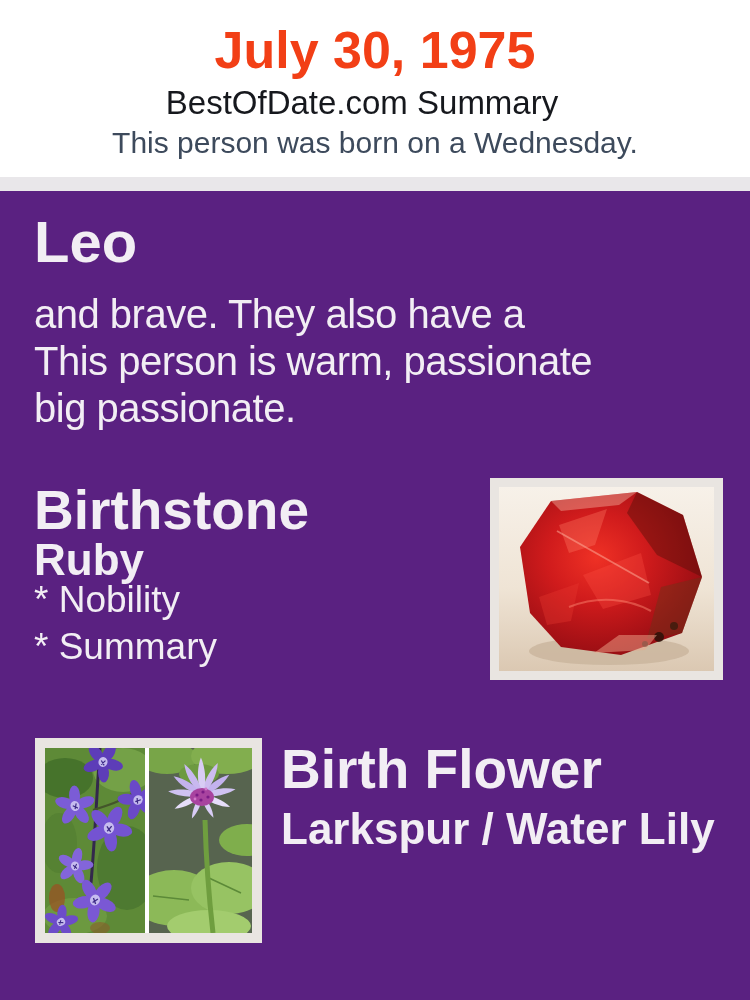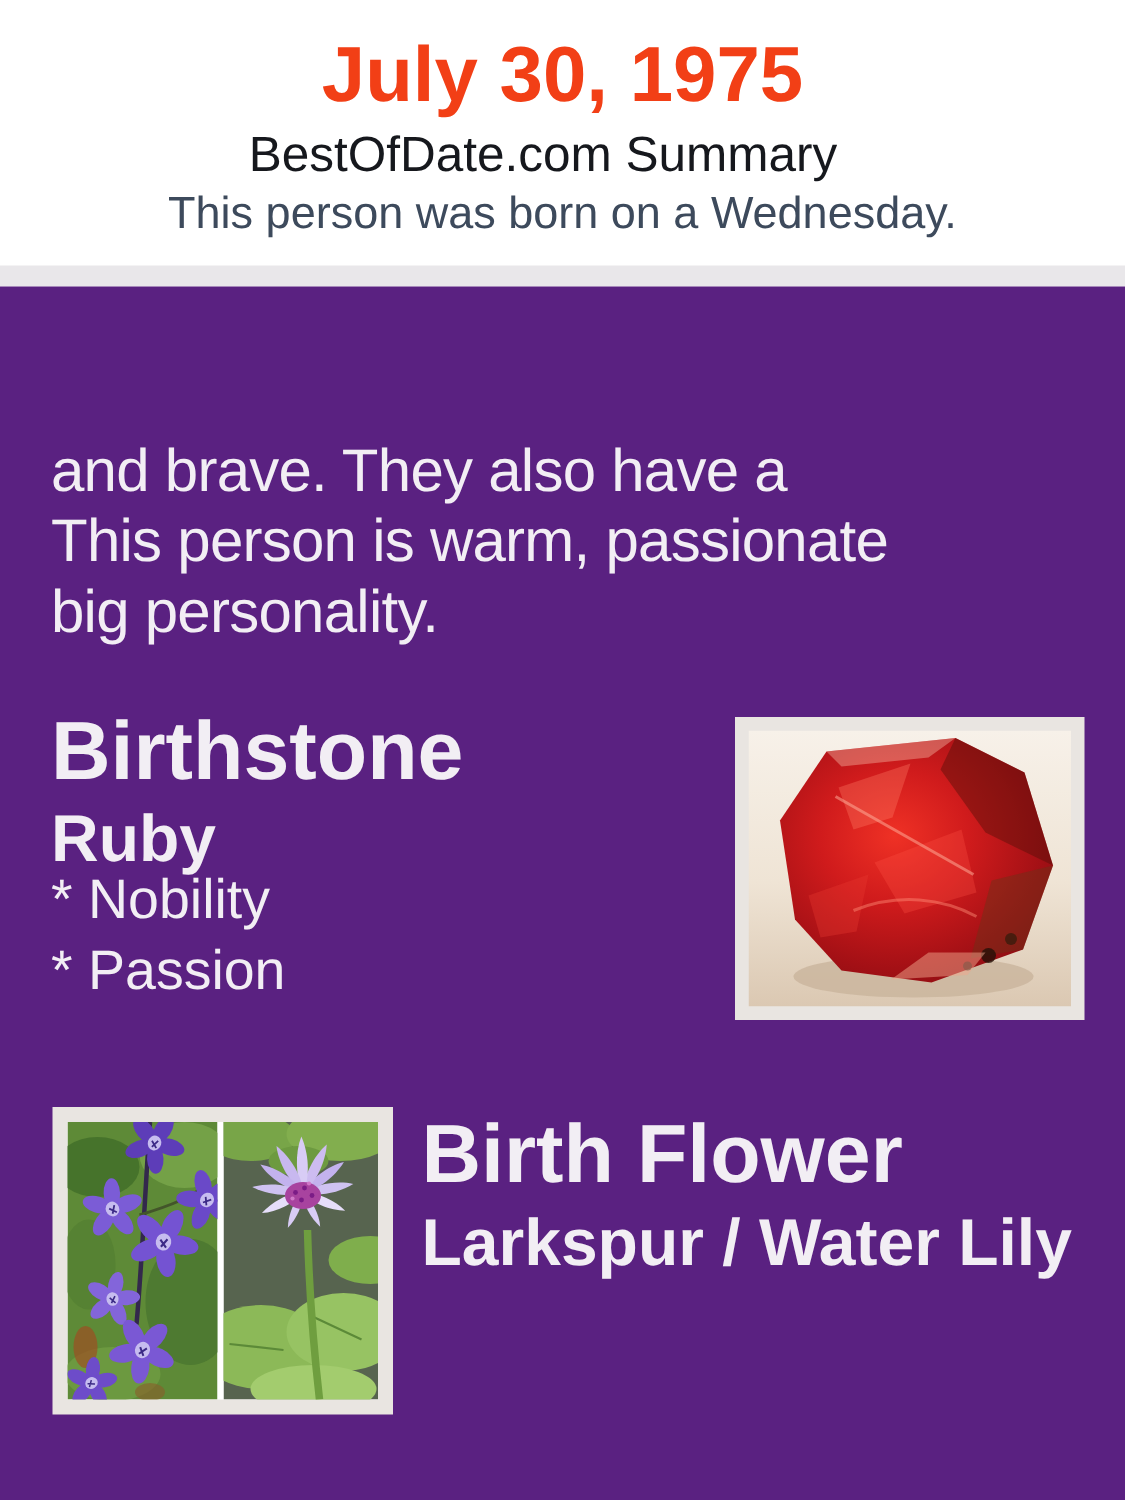--- a/index.html
+++ b/index.html
@@ -31,21 +31,21 @@
     font-size:30px;font-weight:400;color:var(--slate);line-height:1.15;
   }
   .header-divider{position:absolute;left:0;top:177px;width:750px;height:14px;background:var(--band-gray);}
   
   .content{position:absolute;left:0;top:191px;width:750px;height:809px;background:var(--purple);color:var(--text-light);}
   .zodiac-title{position:absolute;left:34px;top:16px;font-size:58px;font-weight:bold;line-height:1.2;}
   .zodiac-desc{position:absolute;left:34px;top:100px;font-size:40px;line-height:47px;letter-spacing:-0.5px;}
   .section-title{font-size:55px;font-weight:bold;line-height:1.2;}
   .section-name{font-size:44px;font-weight:700;line-height:1.2;}
   .trait-list{font-size:37px;line-height:47px;font-weight:400;}
-  .birthstone-title{position:absolute;left:34px;top:276px;}
+  .birthstone-title{position:absolute;left:34px;top:286px;}
   .birthstone-name{position:absolute;left:34px;top:343px;}
   .birthstone-traits{position:absolute;left:34px;top:385px;}
   .birthflower-title{position:absolute;left:281px;top:545px;}
   .birthflower-name{position:absolute;left:281px;top:612px;}
   .birthflower-traits{position:absolute;left:281px;top:656px;}
   
   .photo-frame{position:absolute;background:var(--frame);box-sizing:border-box;}
   .ruby-frame{left:490px;top:287px;width:233px;height:202px;padding:9px;}
   .flower-frame{left:35px;top:547px;width:227px;height:205px;padding:10px;}
   .ruby-frame svg{display:block;width:215px;height:184px;}
@@ -61,31 +61,32 @@
 
   <div class="header">
     <div class="date-title">July 30, 1975</div>
     <div class="site-summary">BestOfDate.com Summary</div>
     <div class="born-line">This person was born on a Wednesday.</div>
   </div>
   <div class="header-divider"></div>
 
   <div class="content">
 
+    <div class="zodiac-title">Leo</div>
     <div class="zodiac-desc">
       <div>and brave. They also have a</div>
       <div>This person is warm, passionate</div>
-      <div>big personality.</div>
+      <div>big passionate.</div>
     </div>
 
     <div class="section-title birthstone-title">Birthstone</div>
     <div class="section-name birthstone-name">Ruby</div>
     <div class="trait-list birthstone-traits">
       <div>* Nobility</div>
-      <div>* Passion</div>
+      <div>* Summary</div>
     </div>
 
     <div class="photo-frame ruby-frame">
       <svg viewBox="0 0 215 184" preserveAspectRatio="none">
         <defs>
           <linearGradient id="rbg" x1="0" y1="0" x2="0" y2="1">
             <stop offset="0" stop-color="#f7f1e9"></stop>
             <stop offset="0.55" stop-color="#efe4d5"></stop>
             <stop offset="1" stop-color="#dbc8b2"></stop>
           </linearGradient>

